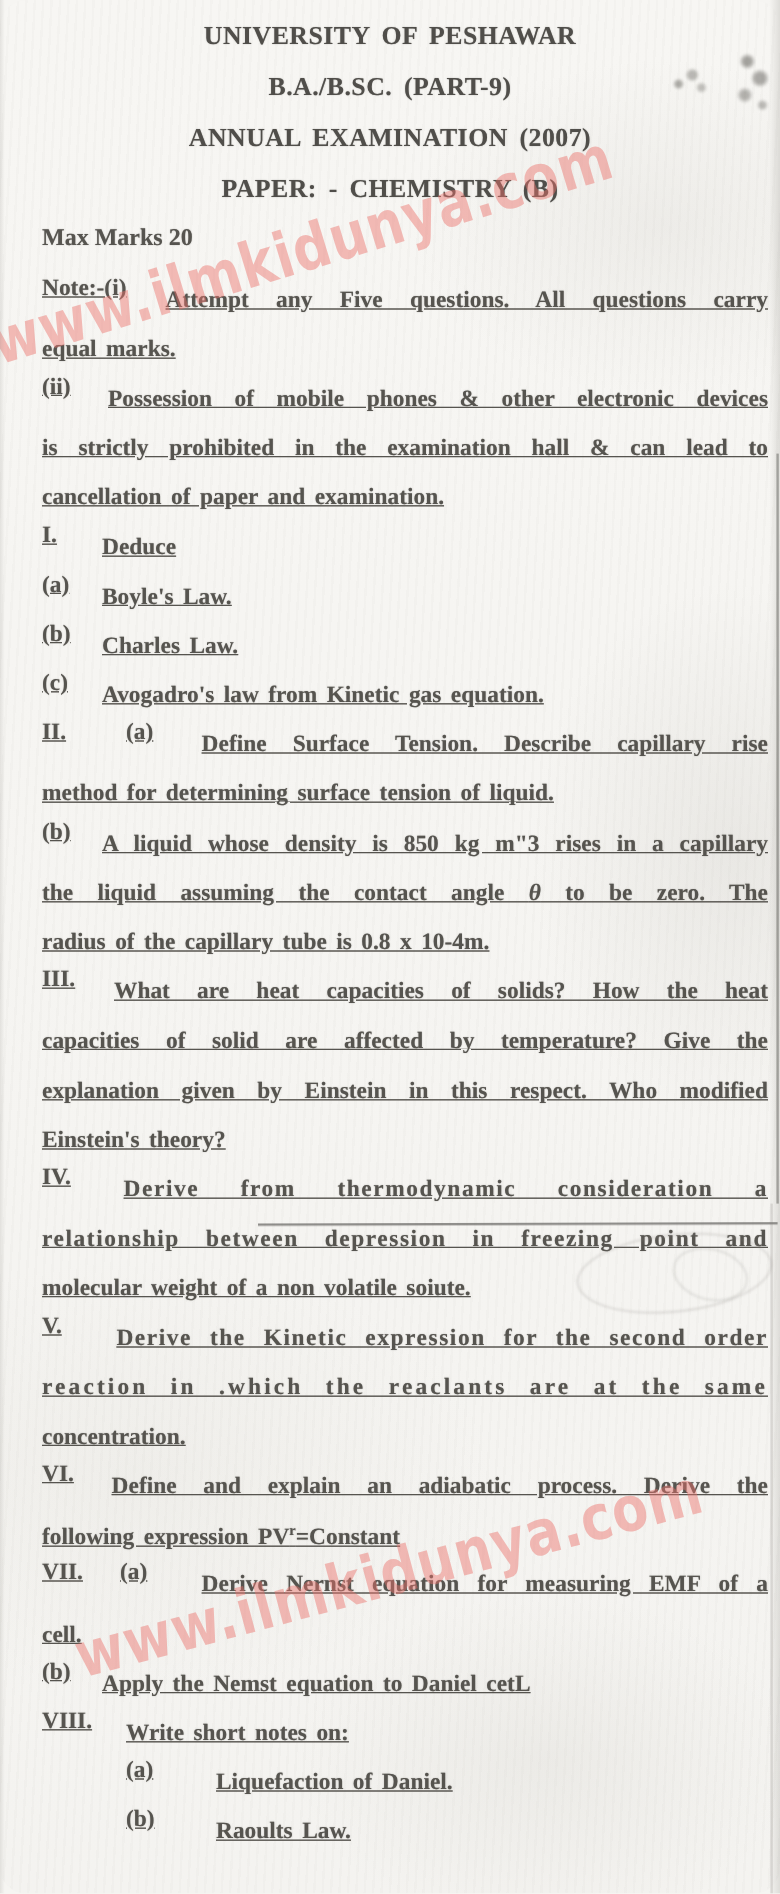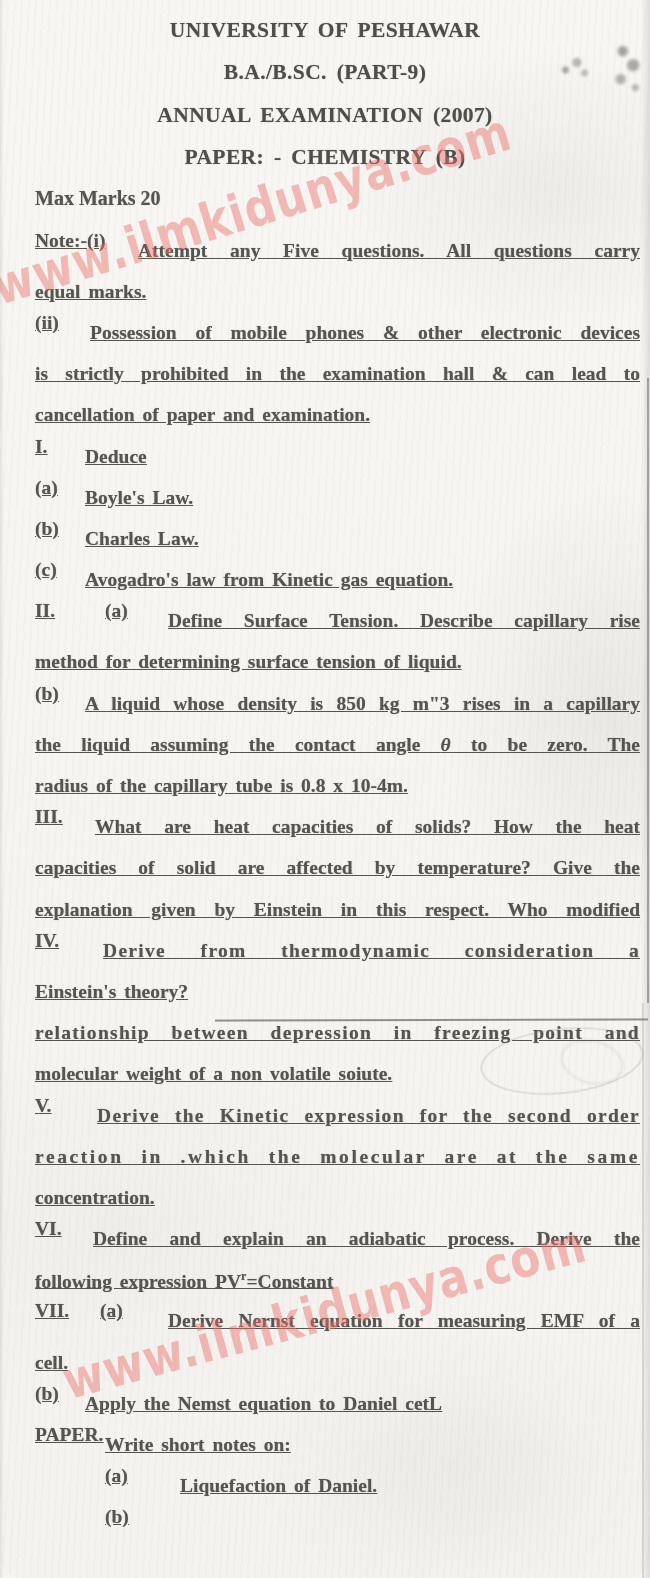--- a/index.html
+++ b/index.html
@@ -144,38 +144,38 @@
       <span class="lab" style="width:60px">III.</span>
       <span class="txt just">What are heat capacities of solids?  How the heat</span>
     </div>
     <div class="brow">
       <span class="txt just">capacities of solid are affected by temperature? Give the</span>
     </div>
     <div class="brow">
       <span class="txt just">explanation given by Einstein in this respect. Who modified</span>
     </div>
     <div class="brow">
+      <span class="txt">Einstein's theory?</span>
+    </div>
+    <div class="brow">
       <span class="lab" style="width:68px">IV.</span>
       <span class="txt just sp1">Derive from thermodynamic consideration a</span>
     </div>
     <div class="brow">
-      <span class="txt">Einstein's theory?</span>
-    </div>
-    <div class="brow">
       <span class="txt just sp1">relationship between depression in freezing point and</span>
     </div>
     <div class="brow">
       <span class="txt">molecular weight of a non volatile soiute.</span>
     </div>
     <div class="brow">
       <span class="lab" style="width:62px">V.</span>
       <span class="txt just sp1">Derive the Kinetic expression for the second order</span>
     </div>
     <div class="brow">
-      <span class="txt just sp2">reaction in .which the molecular are at the same</span>
+      <span class="txt just sp2">reaction in .which the reaclants are at the same</span>
     </div>
     <div class="brow">
       <span class="txt">concentration.</span>
     </div>
     <div class="brow">
       <span class="lab" style="width:58px">VI.</span>
       <span class="txt just">Define and explain an adiabatic process. Derive the</span>
     </div>
     <div class="brow">
       <span class="txt"><span>following expression PV</span><span class="sup">r</span><span>=Constant</span></span>
@@ -186,29 +186,30 @@
       <span class="txt just">Derive Nernst equation for measuring EMF of a</span>
     </div>
     <div class="brow">
       <span class="txt">cell.</span>
     </div>
     <div class="brow">
       <span class="lab" style="width:50px">(b)</span>
       <span class="txt">Apply the Nemst equation to Daniel cetL</span>
     </div>
     <div class="brow">
-      <span class="lab" style="width:70px">PAPER.</span>
+      <span class="lab" style="width:70px">VIII.</span>
       <span class="txt">Write short notes on:</span>
     </div>
     <div class="brow" style="padding-left:70px">
       <span class="lab" style="width:75px">(a)</span>
       <span class="txt">Liquefaction of Daniel.</span>
     </div>
     <div class="brow" style="padding-left:70px">
       <span class="lab" style="width:75px">(b)</span>
+      <span class="txt">Raoults Law.</span>
     </div>
   </div>
 
   <div class="rule"></div>
 
   <div class="wm wm1">www.ilmkidunya.com</div>
   <div class="wm wm2">www.ilmkidunya.com</div>
 
   <div class="smudge smudge-a"></div>
   <div class="smudge smudge-b"></div>

